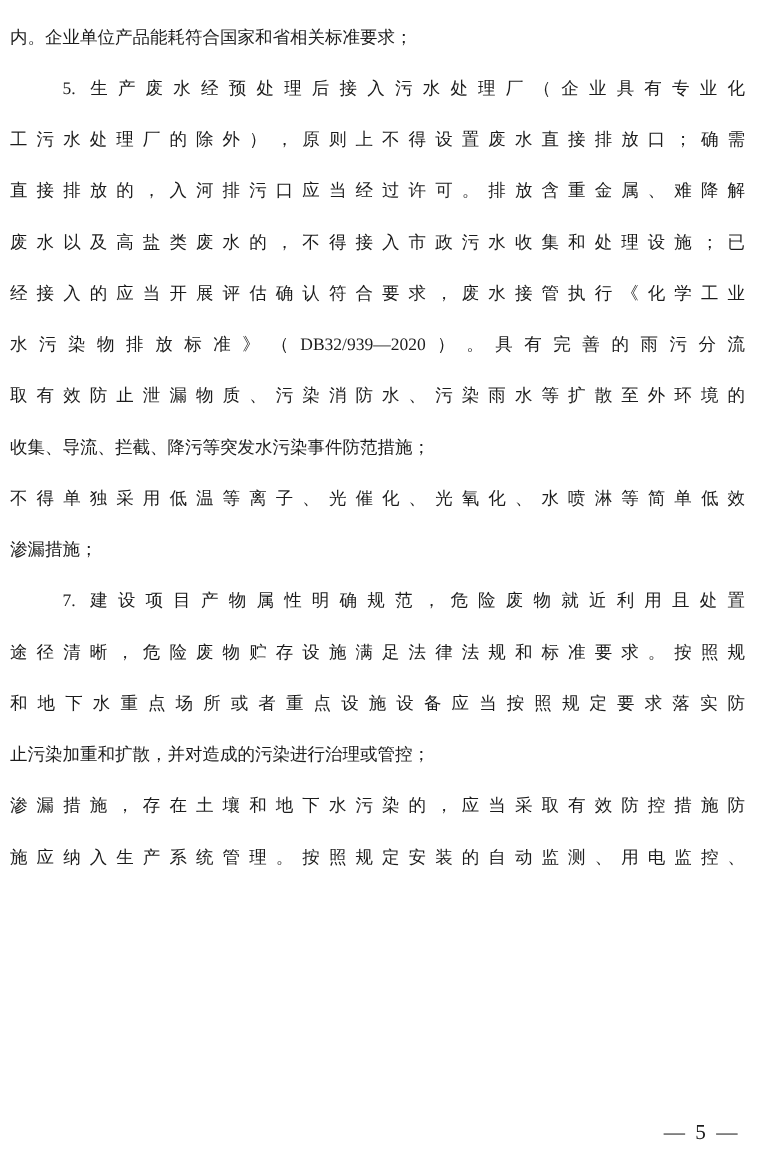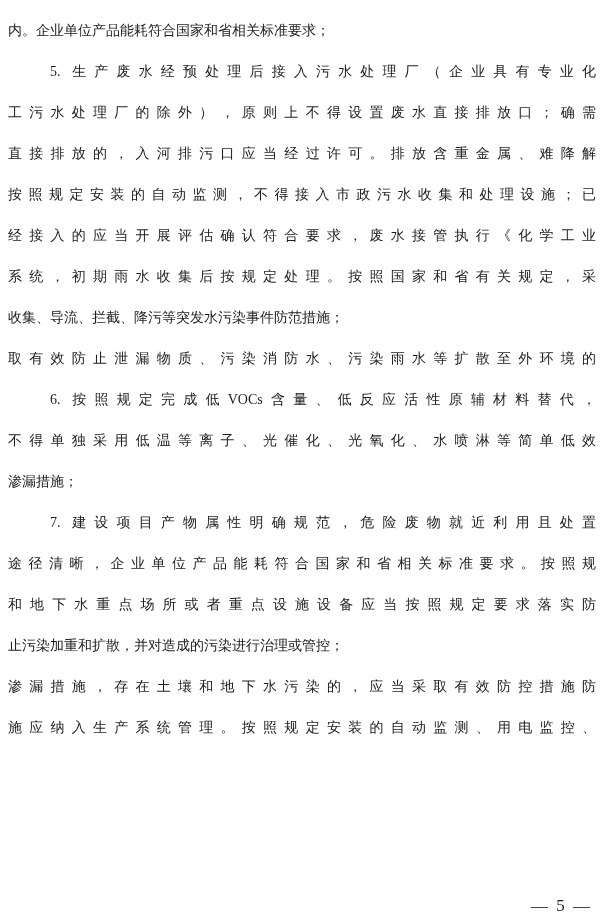--- a/index.html
+++ b/index.html
@@ -50,30 +50,29 @@
 </style>
 </head>
 <body>
 
 <div class="page">
   <div class="text-body" id="lines-container">
       <div class="line">内。企业单位产品能耗符合国家和省相关标准要求；</div>
       <div class="line fill indent">5. 生产废水经预处理后接入污水处理厂（企业具有专业化</div>
       <div class="line fill">工污水处理厂的除外），原则上不得设置废水直接排放口；确需</div>
       <div class="line fill">直接排放的，入河排污口应当经过许可。排放含重金属、难降解</div>
-      <div class="line fill">按照规定安装的自动监测，不得接入市政污水收集和处理设施；已</div>
+      <div class="line fill">废水以及高盐类废水的，不得接入市政污水收集和处理设施；已</div>
       <div class="line fill">经接入的应当开展评估确认符合要求，废水接管执行《化学工业</div>
-      <div class="line fill">系统，初期雨水收集后按规定处理。按照国家和省有关规定，采</div>
+      <div class="line fill">水污染物排放标准》（DB32/939—2020）。具有完善的雨污分流</div>
+      <div class="line fill">取有效防止泄漏物质、污染消防水、污染雨水等扩散至外环境的</div>
       <div class="line">收集、导流、拦截、降污等突发水污染事件防范措施；</div>
-      <div class="line fill">取有效防止泄漏物质、污染消防水、污染雨水等扩散至外环境的</div>
-      <div class="line fill indent">6. 按照规定完成低VOCs含量、低反应活性原辅材料替代，</div>
       <div class="line fill">不得单独采用低温等离子、光催化、光氧化、水喷淋等简单低效</div>
       <div class="line">渗漏措施；</div>
       <div class="line fill indent">7. 建设项目产物属性明确规范，危险废物就近利用且处置</div>
-      <div class="line fill">途径清晰，企业单位产品能耗符合国家和省相关标准要求。按照规</div>
+      <div class="line fill">途径清晰，危险废物贮存设施满足法律法规和标准要求。按照规</div>
       <div class="line fill">和地下水重点场所或者重点设施设备应当按照规定要求落实防</div>
       <div class="line">止污染加重和扩散，并对造成的污染进行治理或管控；</div>
       <div class="line fill">渗漏措施，存在土壤和地下水污染的，应当采取有效防控措施防</div>
       <div class="line fill">施应纳入生产系统管理。按照规定安装的自动监测、用电监控、</div>
     </div>
   <div class="footer">
     <span>— 5 —</span>
   </div>
 </div>
 

